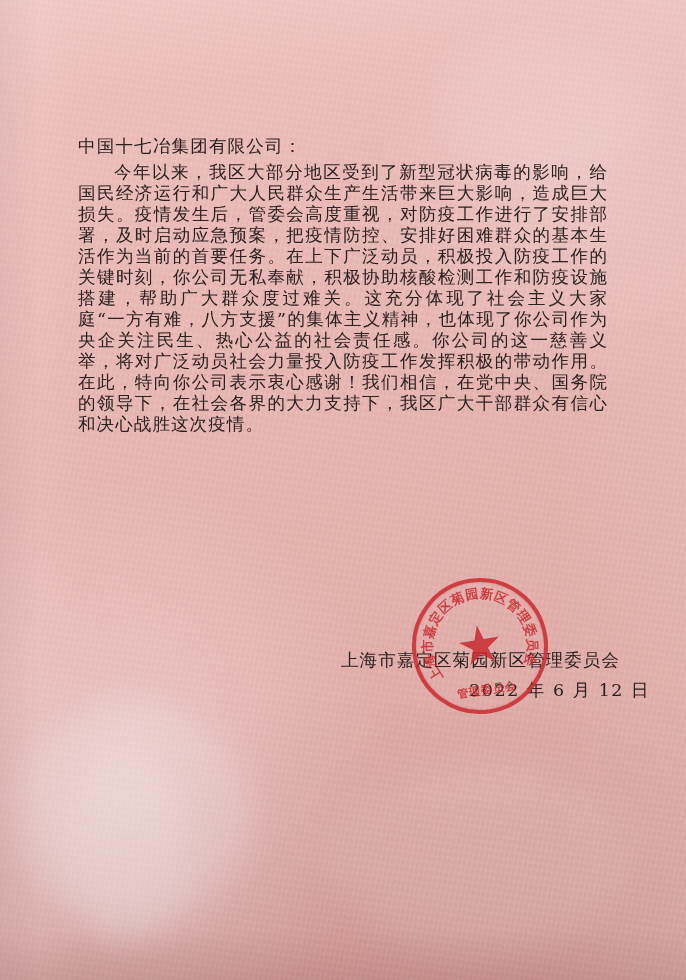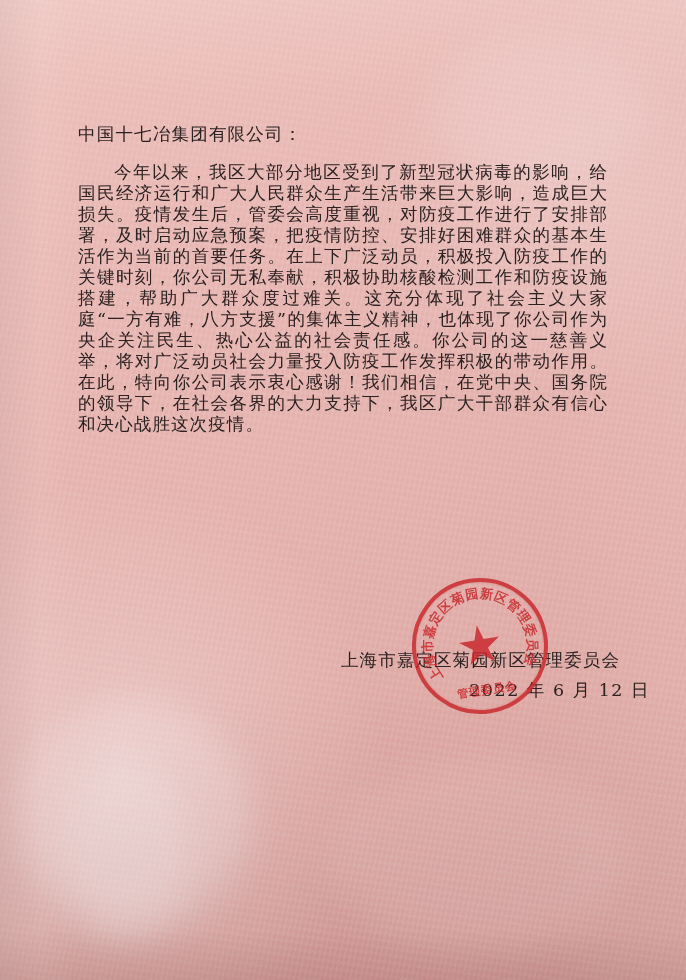--- a/index.html
+++ b/index.html
@@ -72,21 +72,21 @@
     text-align: center;
     font-size: 27px;
     font-weight: bold;
     letter-spacing: 6px;
     color: #2e2422;
     font-family: "DejaVu Serif", "Liberation Serif", serif;
   }
 
   #salutation {
     position: absolute;
-    top: 122px;
+    top: 134px;
     left: 78px;
     font-size: 17.5px;
     letter-spacing: 1.2px;
     color: #2b2120;
   }
 
   #body-text {
     position: absolute;
     top: 162px;
     left: 78px;

